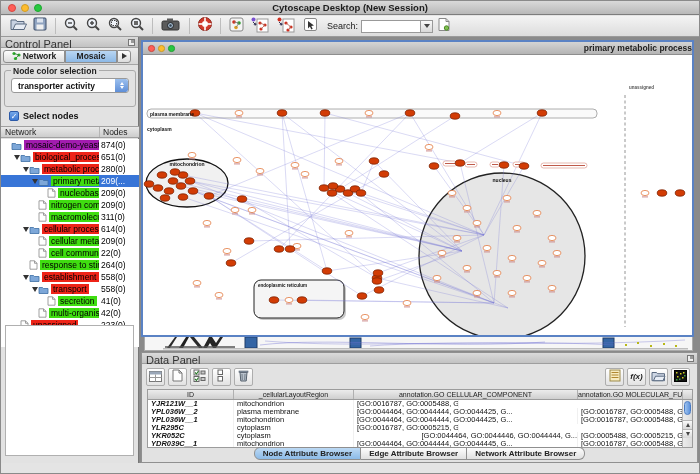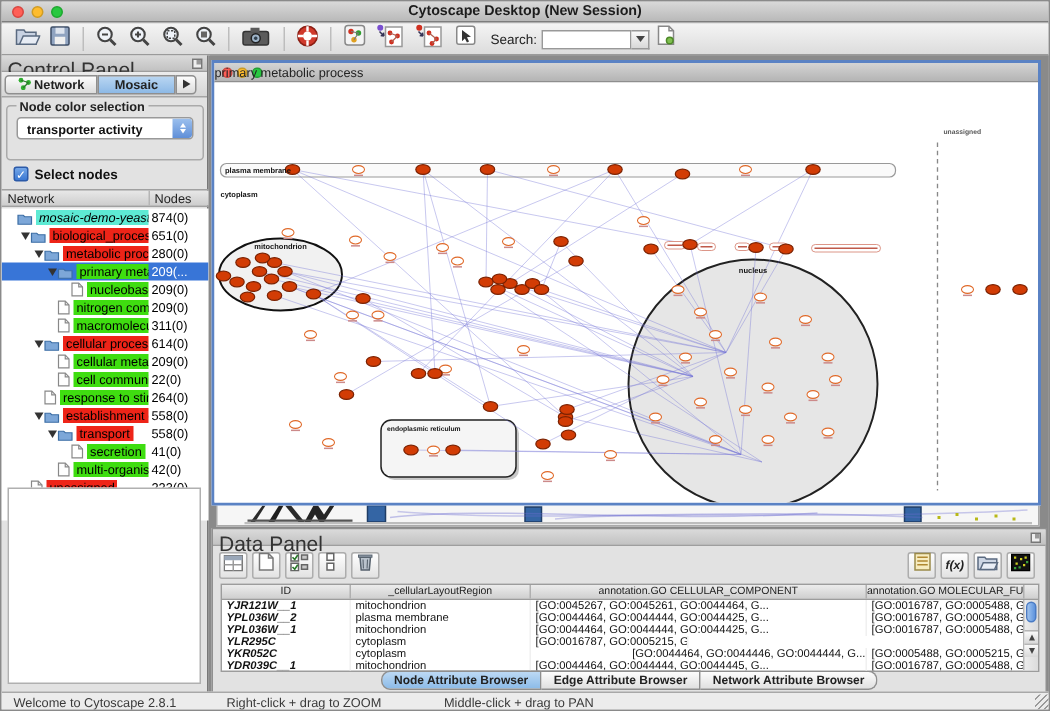--- a/index.html
+++ b/index.html
@@ -25,21 +25,21 @@
   .search-box{display:flex;align-items:center;}
   .search-input{width:60px;height:13px;border:1px solid #999;background:#fff;font-size:9px;padding:0 2px;}
   .search-drop{width:12px;height:13px;border:1px solid #999;border-left:none;
     background:linear-gradient(#fafafa,#d8d8d8);display:flex;align-items:center;justify-content:center;}
   .arr-d{width:0;height:0;border-left:3px solid transparent;border-right:3px solid transparent;border-top:4px solid #444;}
   
   .main{position:absolute;left:0;top:36px;width:700px;height:426px;background:#8a8a8a;}
   
   .cpanel{position:absolute;left:0;top:0;width:138px;height:426px;background:#e2e2e2;border-right:1px solid #777;}
   .phead{position:relative;height:11px;background:linear-gradient(#dadada,#c2c2c2);
-    border-bottom:1px solid #9e9e9e;font-size:14px;color:#333;padding:1px 0 0 4px;}
+    border-bottom:1px solid #9e9e9e;font-size:11px;color:#333;padding:1px 0 0 4px;}
   .float-ic{position:absolute;right:3px;top:2px;width:7px;height:7px;border:1px solid #777;background:#eee;}
   .float-ic:before{content:"";position:absolute;right:0;top:0;width:3px;height:3px;background:#999;}
   .tabs-row{position:relative;height:17px;background:linear-gradient(#ececec,#d6d6d6);
     border-bottom:1px solid #a5a5a5;display:flex;align-items:center;padding:1px 2px;}
   .cp-tab{height:13px;border:1px solid #8f8f8f;font-size:8.5px;font-weight:bold;color:#222;
     display:flex;align-items:center;justify-content:center;gap:2px;background:linear-gradient(#fdfdfd,#dcdcdc);}
   .cp-tab.net{width:62px;border-radius:3px 0 0 3px;}
   .cp-tab.sel{width:52px;background:linear-gradient(#b9d6f2,#8db9e6);border-radius:0;}
   .cp-tab.arrow{width:14px;border-radius:0 3px 3px 0;}
   .arr-r{width:0;height:0;border-top:3.5px solid transparent;border-bottom:3.5px solid transparent;border-left:5px solid #333;}
@@ -68,21 +68,21 @@
   .ticon{flex:none;margin-right:2px;display:flex;}
   .tlabel{padding:0 2px;overflow:hidden;flex:none;max-width:84px;}
   .tcount{position:absolute;left:100px;font-size:8.5px;}
   .tree-row.sel .tcount{color:#fff;}
   .empty-box{position:absolute;left:4px;top:288px;width:129px;height:131px;background:#fff;border:1px solid #b0b0b0;}
   
   .mdi{position:absolute;left:139px;top:0;width:561px;height:426px;background:#8a8a8a;overflow:hidden;}
   .strip{position:absolute;left:4px;top:297px;width:549px;height:17px;background:#f6f6f6;border:1px solid #aaa;}
   .net-window{position:absolute;left:1px;top:3px;width:553px;height:297px;border:2px solid #5a82c4;background:#fff;}
   .net-titlebar{position:relative;height:13px;background:linear-gradient(#d4d4d4,#b4b4b4);border-bottom:1px solid #8e8e8e;}
-  .net-titlebar .title{position:absolute;left:0;right:0;top:1px;text-align:left;font-size:8.5px;font-weight:normal;color:#222;}
+  .net-titlebar .title{position:absolute;left:0;right:0;top:1px;text-align:right;font-size:8.5px;font-weight:bold;color:#222;}
   .ntl{position:absolute;top:3px;width:6.5px;height:6.5px;border-radius:50%;}
   .ntl.r{left:5px;background:#ff5f57;border:1px solid #c94840;}
   .ntl.y{left:15px;background:#febc2e;border:1px solid #c89b28;}
   .ntl.g{left:25px;background:#28c840;border:1px solid #239e35;}
   .net-canvas{position:relative;width:549px;height:280px;background:#fff;overflow:hidden;}
   
   .dpanel{position:absolute;left:1px;top:315px;width:557px;height:111px;background:#e2e2e2;border:1px solid #909090;}
   .dp-toolbar{position:absolute;left:4px;top:13px;right:4px;height:21px;display:flex;align-items:center;}
   .dbtn{width:19px;height:18px;border:1px solid #adadad;border-radius:2px;background:linear-gradient(#ffffff,#e2e2e2);
     margin-right:3px;display:flex;align-items:center;justify-content:center;}
@@ -293,21 +293,21 @@
       <div class="tree-body">
           <div class="tree-row">
             <div class="lwrap">
               <span style="flex: 0 0 auto; width: 3px;"></span>
               <span class="exp"></span>
               <span class="ticon">
                 <svg width="11" height="9">
                   <path d="M1 2.5 h3.5 l1 1 h4.5 v5 H1 z" fill="#7da7d8" stroke="#3c6ea5" stroke-width="0.8"></path>
                 </svg>
               </span>
-              <span class="tlabel" style="background: #5eead4; font-style: italic;">mosaic-demo-yeast</span>
+              <span class="tlabel" style="background: #a21caf;">mosaic-demo-yeast</span>
             </div>
             <span class="tcount">874(0)</span>
           </div>
           <div class="tree-row">
             <div class="lwrap">
               <span style="flex: 0 0 auto; width: 12px;"></span>
               <span class="exp">
                 <span class="t"></span>
               </span>
               <span class="ticon">
@@ -853,21 +853,20 @@
           <div class="dt-head">
               <div class="hc" style="width: 86px;">ID</div>
               <div class="hc" style="width: 120px;">_cellularLayoutRegion</div>
               <div class="hc" style="width: 224px;">annotation.GO CELLULAR_COMPONENT</div>
               <div class="hc" style="width: 105px;">annotation.GO MOLECULAR_FUNCTION</div>
             </div>
           <div>
               <div class="dt-row">
                 <div class="dc b" style="width: 86px;">YJR121W__1</div>
                 <div class="dc" style="width: 120px;">mitochondrion</div>
-                <div class="dc" style="width: 224px;">[GO:0045267, GO:0045261, GO:0044464, G...</div>
                 <div class="dc" style="width: 105px;">[GO:0016787, GO:0005488, GO:0005215, G...</div>
               </div>
               <div class="dt-row">
                 <div class="dc b" style="width: 86px;">YPL036W__2</div>
                 <div class="dc" style="width: 120px;">plasma membrane</div>
                 <div class="dc" style="width: 224px;">[GO:0044464, GO:0044444, GO:0044425, G...</div>
                 <div class="dc" style="width: 105px;">[GO:0016787, GO:0005488, GO:0005215, G...</div>
               </div>
               <div class="dt-row">
                 <div class="dc b" style="width: 86px;">YPL036W__1</div>
@@ -905,19 +904,13 @@
         </div>
         <div class="dp-tabs">
             <div class="seg sel">Node Attribute Browser</div>
             <div class="seg">Edge Attribute Browser</div>
             <div class="seg">Network Attribute Browser</div>
           </div>
       </div>
     </div>
   </div>
 
-  <div class="statusbar">
-    <span class="st0">Welcome to Cytoscape 2.8.1</span>
-    <span class="st1">Right-click + drag to ZOOM</span>
-    <span class="st2">Middle-click + drag to PAN</span>
-    <span class="grip"></span>
-  </div>
 </div>
 
 </body></html>

